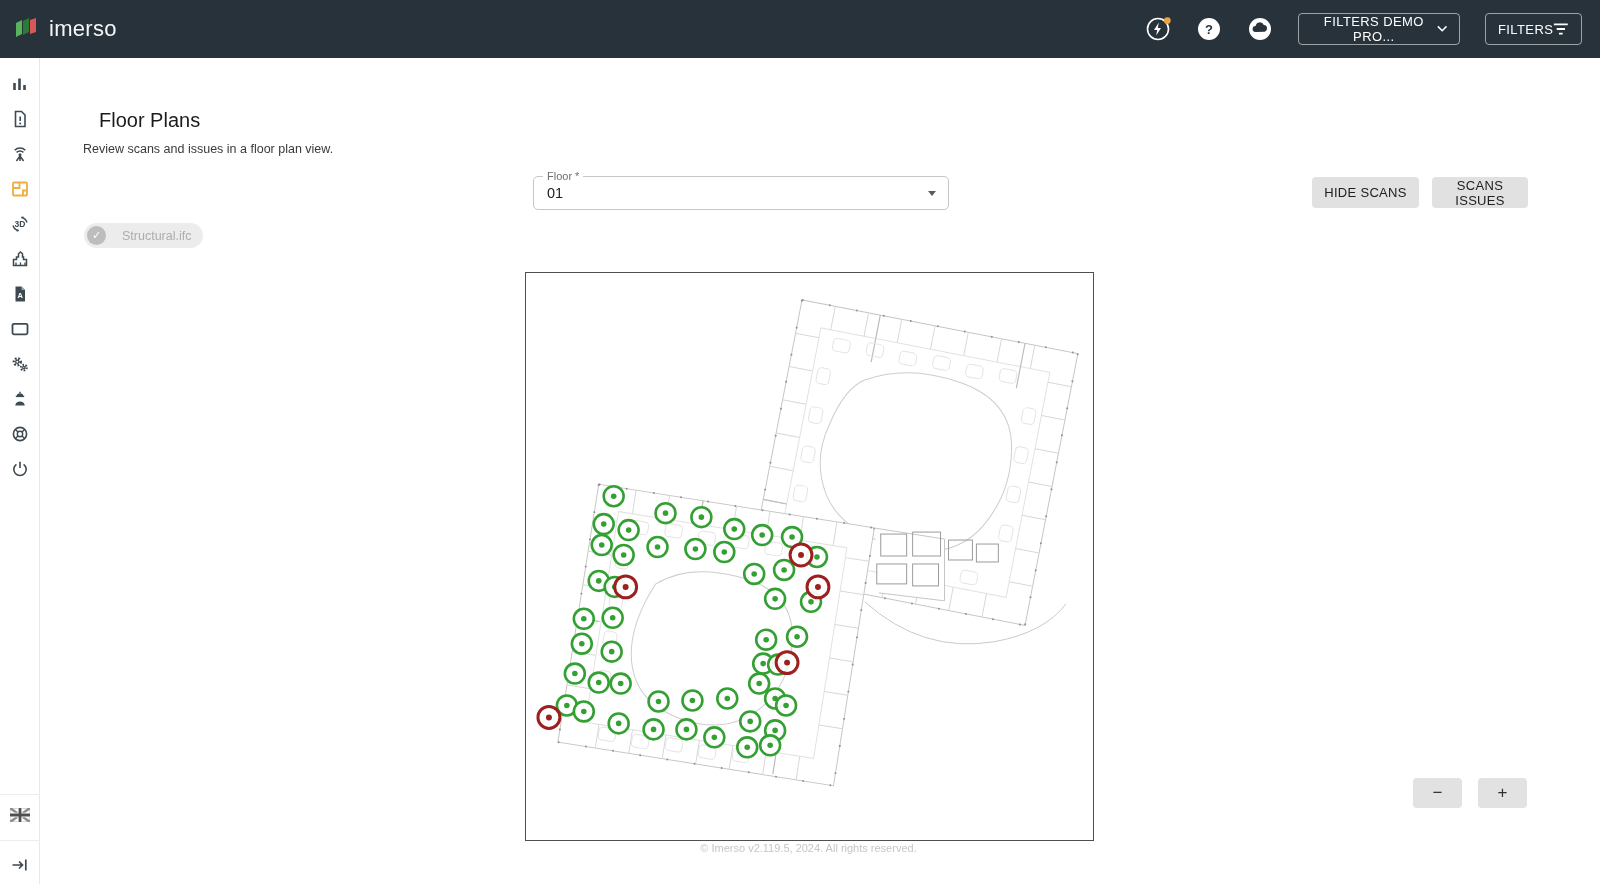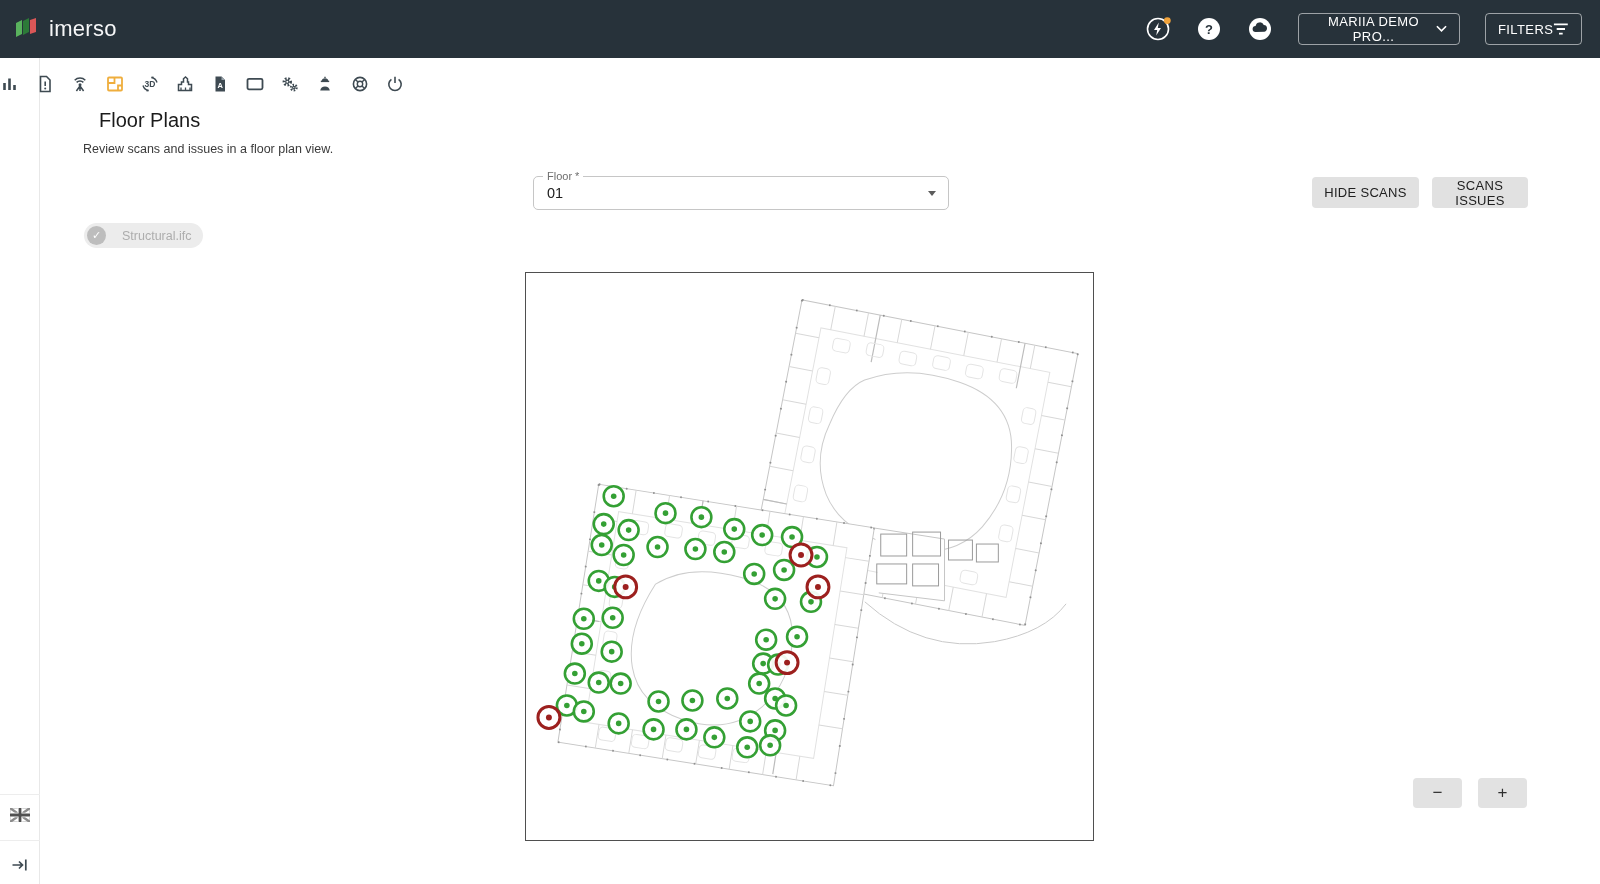--- a/index.html
+++ b/index.html
@@ -24,21 +24,21 @@
     display:flex;align-items:center;justify-content:space-between;cursor:pointer;box-sizing:border-box;
     padding:0 12px;
   }
   .project-btn{width:162px;}
   .filters-btn{width:97px;}
   
   .sidebar{
     position:absolute;left:0;top:50px;width:40px;height:834px;background:#fff;
     border-right:1px solid #e8e8e8;box-sizing:border-box;z-index:4;
   }
-  .side-items{display:flex;flex-direction:row;align-items:center;padding-top:24px;gap:15px;}
+  .side-items{display:flex;flex-direction:column;align-items:center;padding-top:24px;gap:15px;}
   .side-item{width:22px;height:20px;display:flex;align-items:center;justify-content:center;cursor:pointer;}
   .side-div{position:absolute;left:0;width:40px;border-top:1px solid #ededed;}
   .side-bottom-btn{position:absolute;left:10px;width:20px;height:16px;cursor:pointer;}
   
   .main{position:absolute;left:40px;top:50px;width:1560px;height:834px;}
   .page-title{position:absolute;left:43px;top:43px;margin:16px;font-size:20px;font-weight:400;color:#1b1b1b;}
   .page-subtitle{position:absolute;left:43px;top:92px;margin:0;font-size:12.5px;color:#3a3a3a;}
   .field{position:absolute;height:34px;border:1px solid #c6c6c6;border-radius:5px;background:#fff;box-sizing:border-box;cursor:pointer;}
   .field .flabel{position:absolute;top:-7px;left:9px;background:#fff;padding:0 4px;font-size:11px;color:#6e6e6e;}
   .field .fvalue{display:block;line-height:32px;padding-left:13px;font-size:14.5px;color:#1c1c1c;}
@@ -102,21 +102,21 @@
         <text x="13" y="17.7" font-size="13" font-weight="bold" text-anchor="middle" fill="#27323a" font-family="Liberation Sans, sans-serif">?</text>
       </svg>
     </button>
     <button class="icon-btn">
       <svg width="26" height="26" viewBox="0 0 26 26">
         <circle cx="13" cy="13" r="11" fill="#fff"></circle>
         <path d="M8.6 16a3 3 0 010-6 4.3 4.3 0 018.2-1 3.4 3.4 0 01.6 6.7z" fill="#27323a"></path>
       </svg>
     </button>
     <button class="outline-btn project-btn">
-      <span>MARIIA DEMO PRO...</span>
+      <span>FILTERS DEMO PRO...</span>
       <svg width="12" height="8" viewBox="0 0 12 8">
         <path d="M1 1l5 5 5-5" stroke="#fff" stroke-width="1.8" fill="none"></path>
       </svg>
     </button>
     <button class="outline-btn filters-btn">
       <span>FILTERS</span>
       <svg width="17" height="14" viewBox="0 0 17 14">
         <path d="M1 2h15M4 7h9M6.5 12h4" stroke="#fff" stroke-width="2" fill="none"></path>
       </svg>
     </button>
@@ -419,13 +419,14 @@
           <circle cx="262" cy="391" r="3" fill="#9c201e"></circle>
           <circle cx="23" cy="446" r="11" fill="#fff" fill-opacity="0.92" stroke="#9c201e" stroke-width="3"></circle>
           <circle cx="23" cy="446" r="3" fill="#9c201e"></circle>
         </g>
     </svg>
   </div>
 
   <button class="zoom-btn zoom-out">−</button>
   <button class="zoom-btn zoom-in">+</button>
 
+  <div class="footer">© Imerso v2.119.5, 2024. All rights reserved.</div>
 </main>
 
 </body></html>

